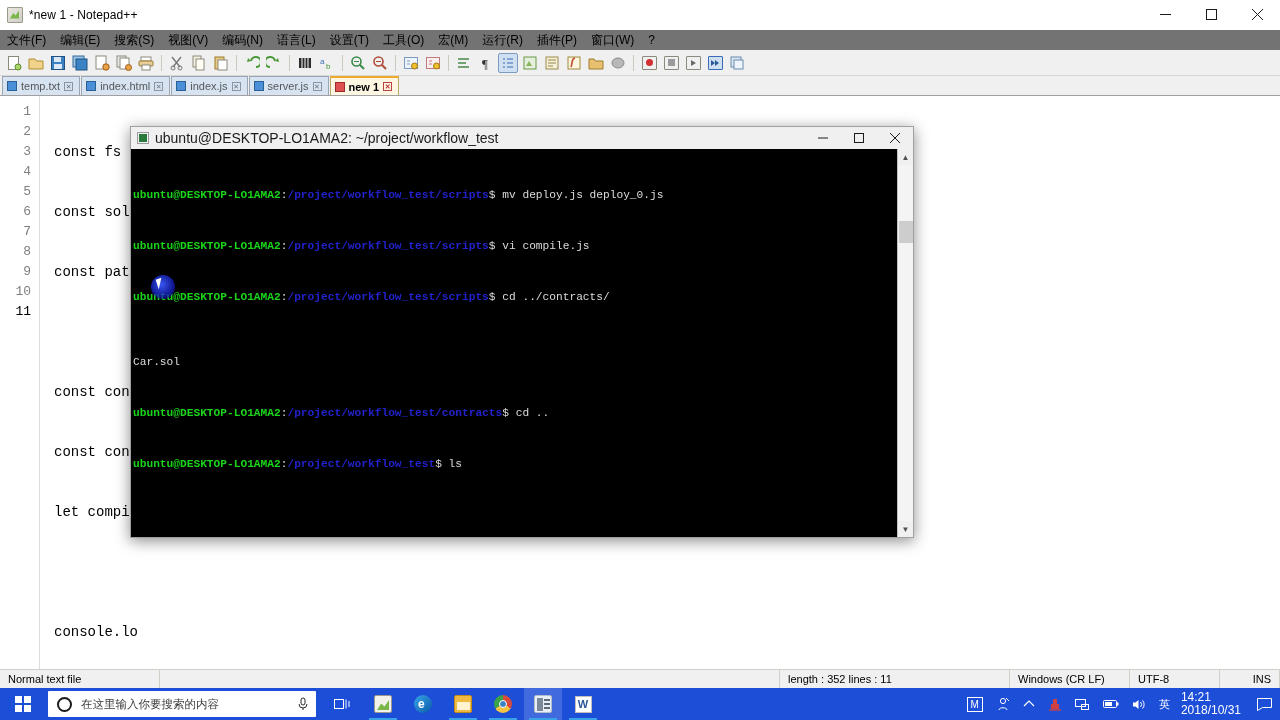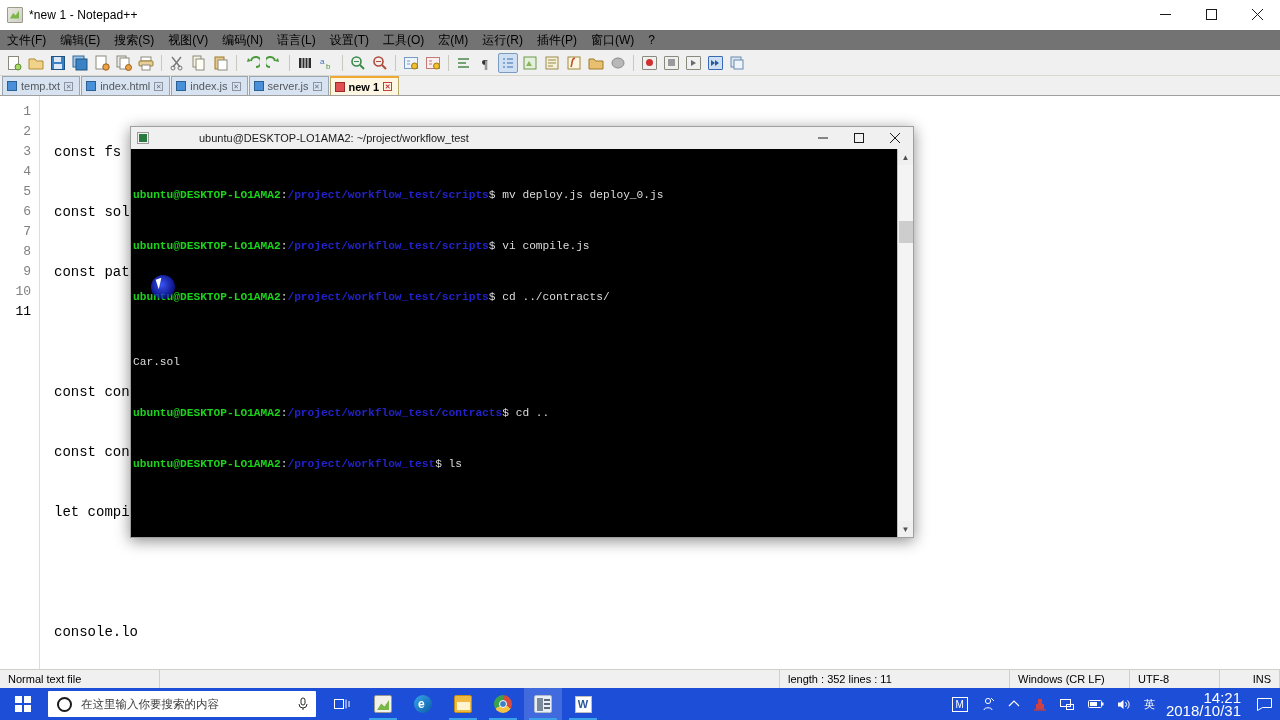--- a/index.html
+++ b/index.html
@@ -137,21 +137,21 @@
     flex: 0 0 22px;
   }
   .term-ico {
     width: 12px; height: 12px; margin-left: 6px; margin-right: 6px; flex: 0 0 12px;
     background: #f2f2f2; border: 1px solid #9a9a9a; position: relative;
   }
   .term-ico::after {
     content: ""; position: absolute; left: 1px; top: 1px; width: 8px; height: 8px;
     background: #2b7a3d;
   }
-  .term-title-text { font-size: 11px; color: #1b1b1b; margin-left: 44px; }
+  .term-title-text { font-size: 14px; color: #1b1b1b; }
   .term-ctrls { margin-left: auto; display: flex; }
   .term-btn {
     width: 36px; height: 22px; display: flex; align-items: center; justify-content: center;
   }
   .term-body {
     flex: 1 1 auto; background: #000; position: relative; display: flex;
     overflow: hidden;
   }
   .term-text {
     flex: 1 1 auto; font-family: "Liberation Mono", monospace;
@@ -222,21 +222,21 @@
     content: ""; position: absolute; left: 5px; right: 5px; bottom: 0; height: 2px;
     background: #3aa3e8;
   }
   .tb-app.active { background: rgba(255,255,255,0.16); }
   .appbox { width: 18px; height: 18px; border-radius: 2px; }
   .tray {
     margin-left: auto; display: flex; align-items: center; height: 32px; color: #fff;
     font-size: 11px; gap: 1px; padding-right: 2px;
   }
   .tray-item { padding: 0 6px; height: 32px; display: flex; align-items: center; justify-content: center; }
-  .tray-clock { text-align: right; line-height: 13px; font-size: 15px; padding: 0 8px 0 4px; }
+  .tray-clock { text-align: left; line-height: 13px; font-size: 12px; padding: 0 8px 0 4px; }
   .tray-action { width: 28px; height: 32px; display: flex; align-items: center; justify-content: center; }
   .wordbox { width: 17px; height: 17px; background: #fff; border: 1px solid #bfbfbf;
              display:flex; align-items:center; justify-content:center; font-size:11px; font-weight:bold; color:#2b579a;}
 </style>
 </head>
 <body>
 
 <div id="root">
 
   <div class="npp-window">

